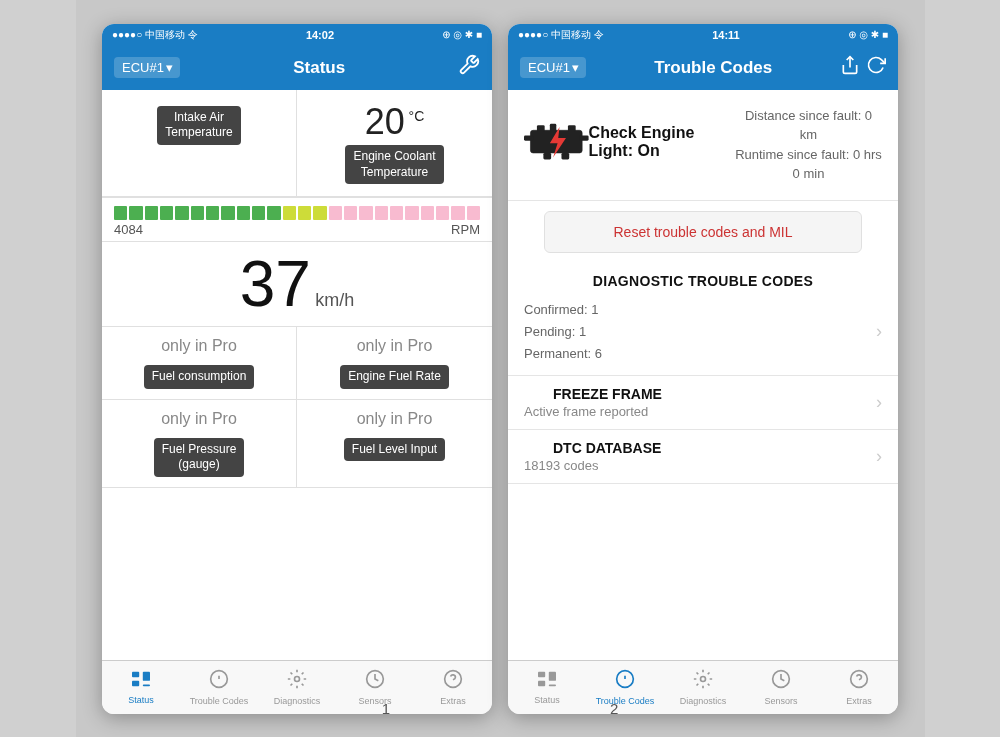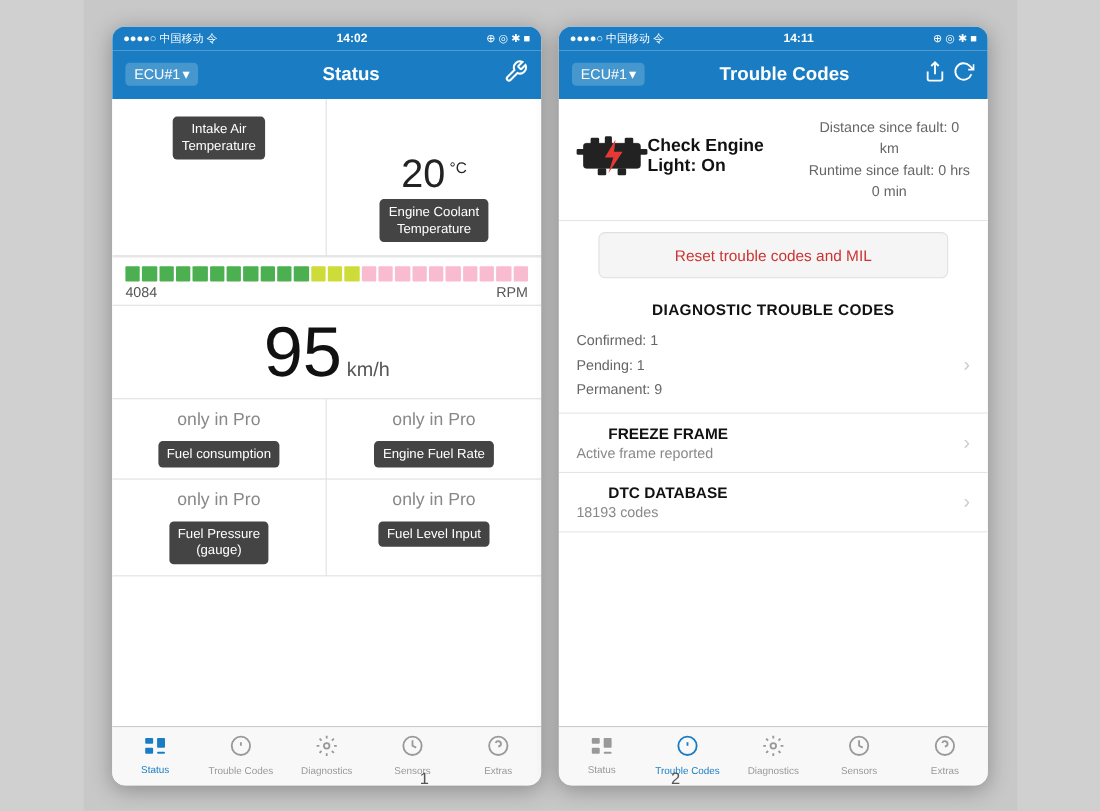--- a/index.html
+++ b/index.html
@@ -90,21 +90,21 @@
       display: grid;
       grid-template-columns: 1fr 1fr;
       border-bottom: 1px solid #e0e0e0;
     }
     .sensor-cell {
       padding: 12px;
       text-align: center;
       border-right: 1px solid #e0e0e0;
       border-bottom: 1px solid #e0e0e0;
     }
-    .sensor-cell:nth-child(2n) { border-right: none; margin-top: 36px; }
+    .sensor-cell:nth-child(2n) { border-right: none; }
     .sensor-value {
       font-size: 36px;
       font-weight: 200;
       color: #222;
       line-height: 1.1;
     }
     .sensor-unit {
       font-size: 16px;
       font-weight: 300;
       vertical-align: super;
@@ -365,21 +365,21 @@
           <div class="rpm-bar-seg" style="background:#f8bbd0;"></div>
           <div class="rpm-bar-seg" style="background:#f8bbd0;"></div>
         </div>
         <div class="rpm-row">
           <span>4084</span>
           <span>RPM</span>
         </div>
       </div>
 
       <div class="speed-section">
-        <span class="speed-value">95</span>
+        <span class="speed-value">37</span>
         <span class="speed-unit"> km/h</span>
       </div>
 
       <div class="pro-grid">
         <div class="pro-cell">
           <div class="pro-text">only in Pro</div>
           <div class="sensor-label">Fuel consumption</div>
         </div>
         <div class="pro-cell">
           <div class="pro-text">only in Pro</div>
@@ -512,21 +512,21 @@
 
       <div style="padding: 0 24px 8px;">
         <button class="reset-button">Reset trouble codes and MIL</button>
       </div>
 
       <div class="section-header">DIAGNOSTIC TROUBLE CODES</div>
       <div class="dtc-row">
         <div class="dtc-details">
           <div>Confirmed: 1</div>
           <div>Pending: 1</div>
-          <div>Permanent: 9</div>
+          <div>Permanent: 6</div>
         </div>
         <span class="dtc-chevron">›</span>
       </div>
 
       <div class="freeze-row">
         <div class="freeze-content">
           <div class="freeze-title">FREEZE FRAME</div>
           <div class="freeze-sub">Active frame reported</div>
         </div>
         <span class="dtc-chevron">›</span>

